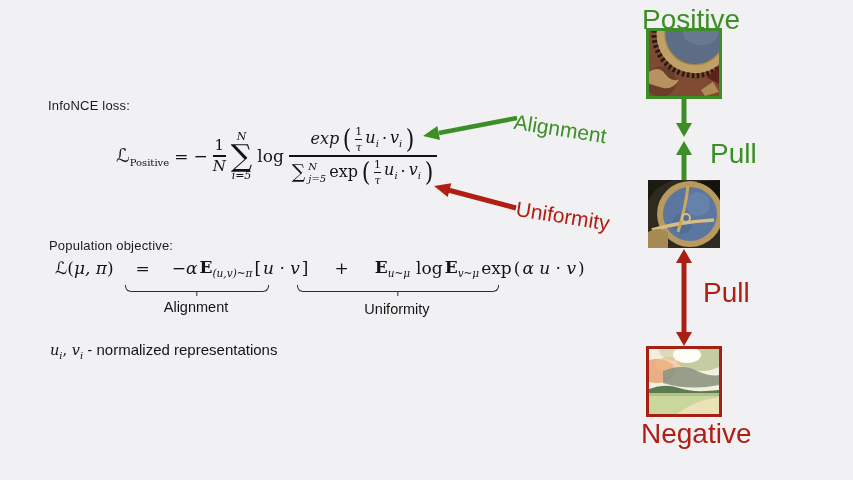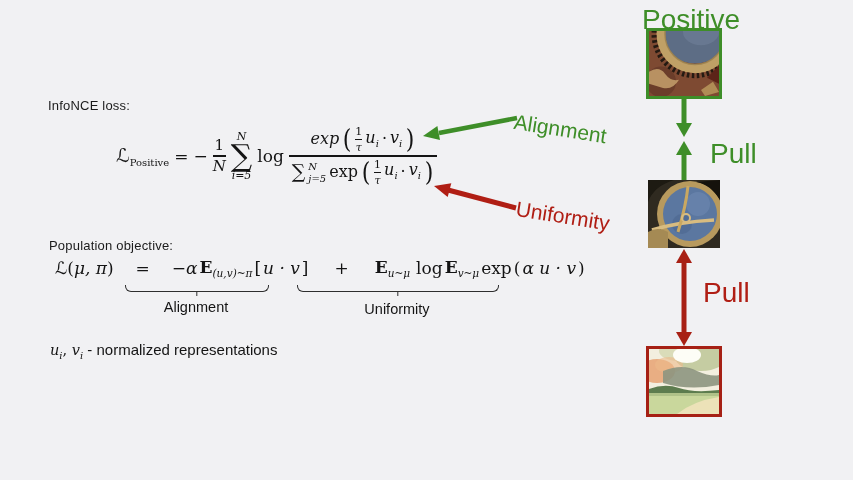--- a/index.html
+++ b/index.html
@@ -217,14 +217,15 @@
       <ellipse cx="20" cy="16" rx="14" ry="8" fill="#edb98a" opacity=".6"></ellipse>
       <ellipse cx="38" cy="6" rx="14" ry="8" fill="#fdfdf6"></ellipse>
       <path d="M14,22 q20,-8 34,0 q14,6 22,4 l0,10 q-30,6 -56,-2 Z" fill="#8d957f" opacity=".9"></path>
       <path d="M0,40 q16,-6 30,-1 t40,2 L70,46 0,46 Z" fill="#5d7c4e"></path>
       <rect y="44" width="70" height="21" fill="#c9d79c"></rect>
       <rect y="44" width="70" height="3" fill="#9fb37c" opacity=".6"></rect>
       <path d="M28,65 Q44,52 70,48 L70,65 Z" fill="#ece2b8"></path>
     </svg>
   </div>
 
+  <div class="side-label red" style="left:641px;top:418px">Negative</div>
 
 </div>
 
 </body></html>

